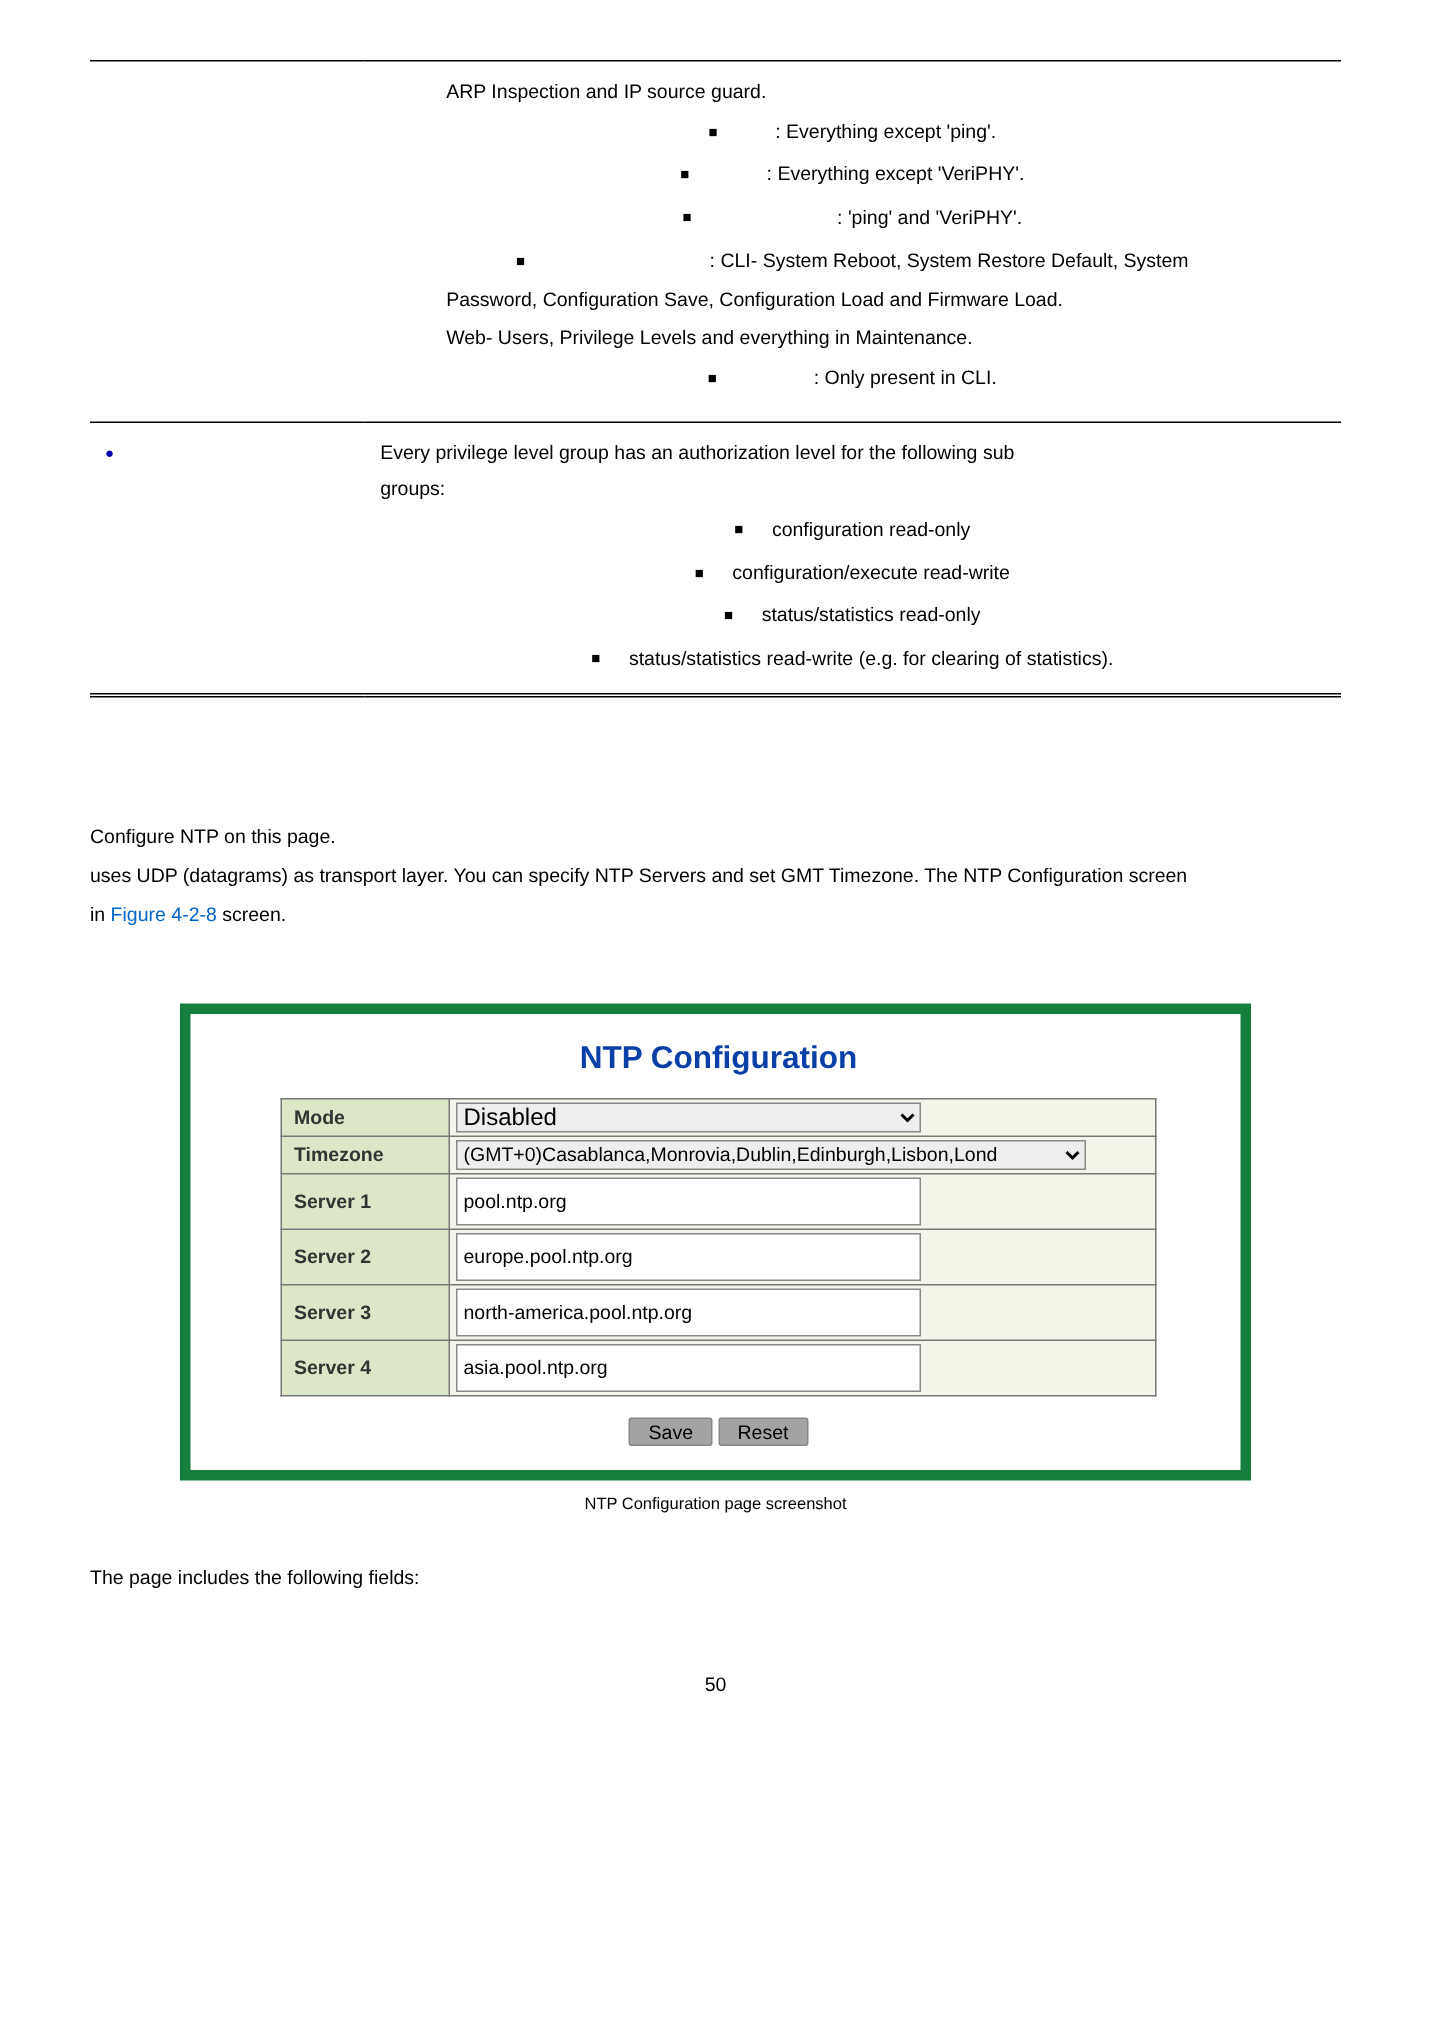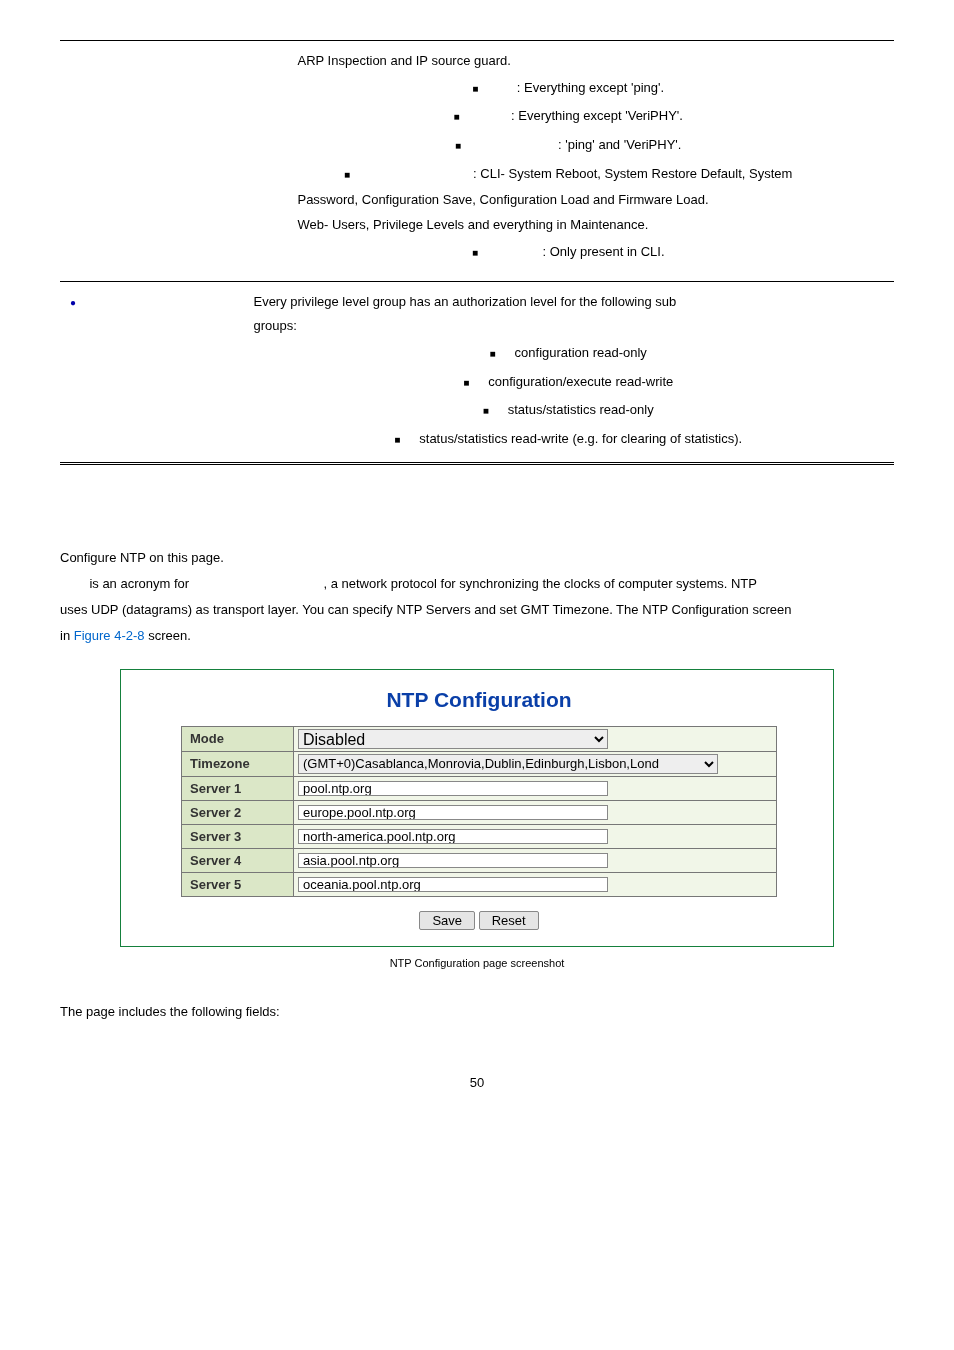--- a/index.html
+++ b/index.html
@@ -44,22 +44,22 @@
     text-indent: -20px;
     text-align: center;
   }
   .indent-text { padding-left: 44px; }
   .section-gap { height: 80px; }
   .body-text { line-height: 2.0; }
   .link-blue { color: #0066cc; }
 
   
   .ntp-box {
-    border: 1px solid #15803d;
-    margin: 0 60px 10px 60px;
+    border: 7px solid #15803d;
+    margin: 26px 60px 10px 60px;
     padding: 14px 56px 16px 60px;
   }
   .ntp-title {
     text-align: center;
     font-size: 21px;
     font-weight: bold;
     color: #0a3fa8;
     margin: 4px 0 14px 0;
     font-family: "Trebuchet MS", Verdana, sans-serif;
   }
@@ -84,21 +84,21 @@
     background: #f1f6e8;
   }
   .input-text {
     width: 310px;
     border: 1px solid #888;
     background: #fff;
     padding: 2px 4px;
     font-family: Arial, sans-serif;
     font-size: 13px;
     box-sizing: border-box;
-    height: 15px;
+    height: 32px;
   }
   .input-select {
     width: 310px;
     border: 1px solid #888;
     background: #eee;
     font-family: Arial, sans-serif;
     font-size: 16px;
     height: 20px;
   }
   .input-select-wide {
@@ -107,21 +107,21 @@
     background: #eee;
     font-family: Arial, sans-serif;
     font-size: 13px;
     height: 20px;
   }
   .btn-row { text-align: center; margin-top: 14px; }
   .btn {
     font-family: Arial, sans-serif;
     font-size: 13px;
     padding: 1px 12px;
-    background: #e5e5e5;
+    background: #a3a3a3;
     border: 1px solid #888;
     border-radius: 2px;
   }
   .fig-caption {
     text-align: center;
     font-size: 11px;
     margin-top: 6px;
   }
   .page-num {
     text-align: center;
@@ -167,23 +167,20 @@
       </ul>
     </td>
   </tr>
 </tbody>
   </table>
 
 <div class="section-gap"></div>
 
 <div class="body-text">
   <div>Configure NTP on this page.</div>
-  <div>
-    <span style="visibility:hidden">NTP</span><span> is an acronym for </span><span style="border-bottom:1px solid transparent; visibility:hidden">Network Time Protocol</span><span>, a network protocol for synchronizing the clocks of computer systems. NTP</span>
-  </div>
   <div>uses UDP (datagrams) as transport layer. You can specify NTP Servers and set GMT Timezone. The NTP Configuration screen</div>
   <div>
     <span>in </span><span class="link-blue">Figure 4-2-8</span><span> screen.</span>
   </div>
 </div>
 
 <div style="height:20px"></div>
 
 <div class="ntp-box">
   <div class="ntp-title">NTP Configuration</div>
@@ -214,24 +211,20 @@
       <td><input class="input-text" value="europe.pool.ntp.org" style=""></td>
     </tr>
     <tr>
       <th>Server 3</th>
       <td><input class="input-text" value="north-america.pool.ntp.org" style=""></td>
     </tr>
     <tr>
       <th>Server 4</th>
       <td><input class="input-text" value="asia.pool.ntp.org" style=""></td>
     </tr>
-    <tr>
-      <th>Server 5</th>
-      <td><input class="input-text" value="oceania.pool.ntp.org" style=""></td>
-    </tr>
   </tbody>
     </table>
   <div class="btn-row">
     <button class="btn">Save</button>
     <button class="btn">Reset</button>
   </div>
 </div>
 
 <div class="fig-caption"> NTP Configuration page screenshot</div>
 

